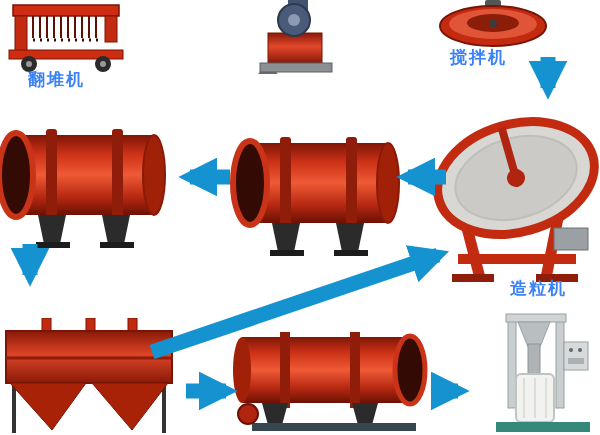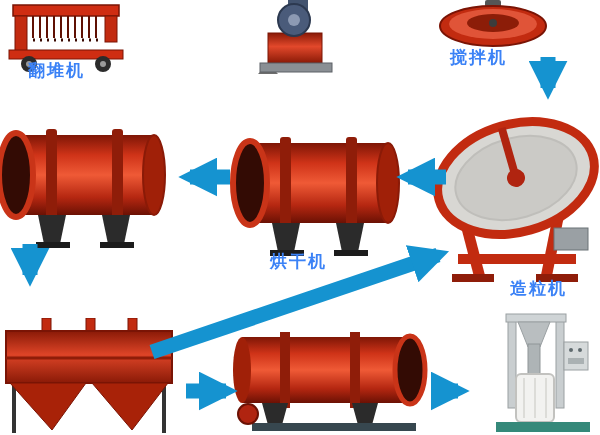--- a/index.html
+++ b/index.html
@@ -195,18 +195,17 @@
     </defs>
     <line x1="548" y1="57" x2="548" y2="88" stroke="#1593d0" stroke-width="15" marker-end="url(#ah)"></line>
     <line x1="446" y1="177" x2="408" y2="177" stroke="#1593d0" stroke-width="15" marker-end="url(#ah)"></line>
     <line x1="230" y1="177" x2="190" y2="177" stroke="#1593d0" stroke-width="15" marker-end="url(#ah)"></line>
     <line x1="30" y1="244" x2="30" y2="275" stroke="#1593d0" stroke-width="15" marker-end="url(#ah)"></line>
     <line x1="152" y1="352" x2="438" y2="255" stroke="#1593d0" stroke-width="15" marker-end="url(#ah)"></line>
     <line x1="186" y1="391" x2="226" y2="391" stroke="#1593d0" stroke-width="15" marker-end="url(#ah)"></line>
     <line x1="437" y1="391" x2="458" y2="391" stroke="#1593d0" stroke-width="15" marker-end="url(#ah)"></line>
   </svg>
 
-  <div class="mlabel" style="left:28px;top:59px;">翻堆机</div>
+  <div class="mlabel" style="left:28px;top:68px;">翻堆机</div>
   <div class="mlabel" style="left:450px;top:46px;">搅拌机</div>
-  <div class="mlabel" style="left:270px;top:250px;">烘干机</div>
   <div class="mlabel" style="left:510px;top:277px;">造粒机</div>
 
 </div>
 
 </body></html>

